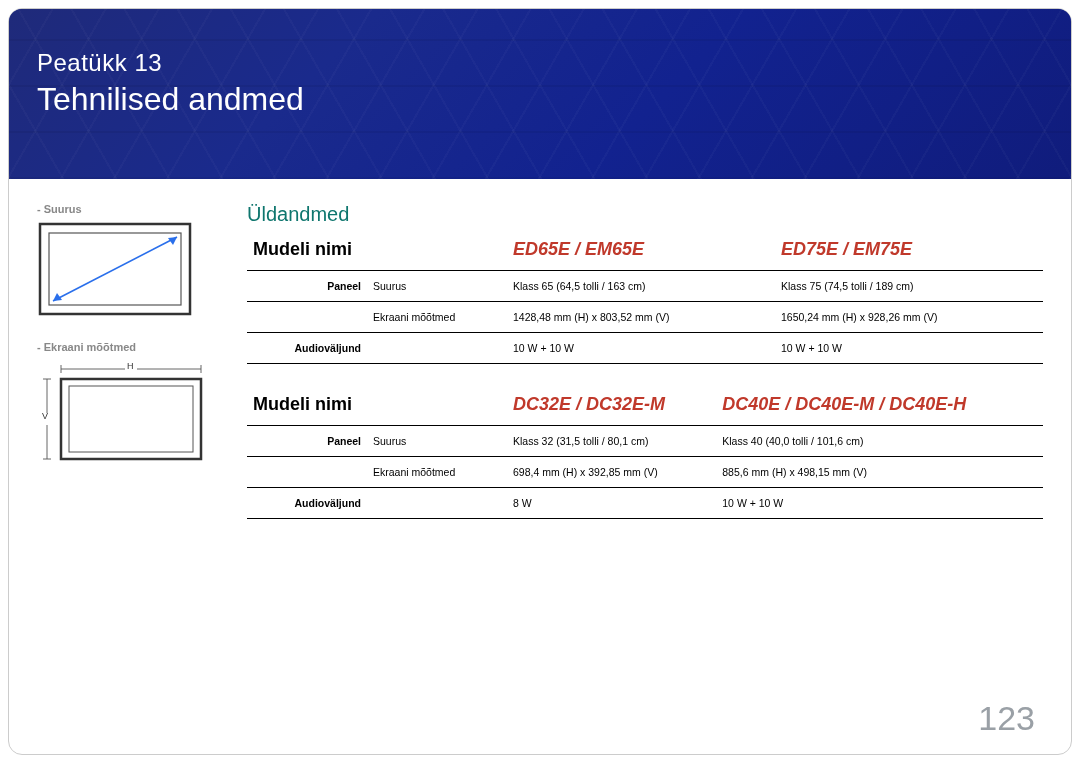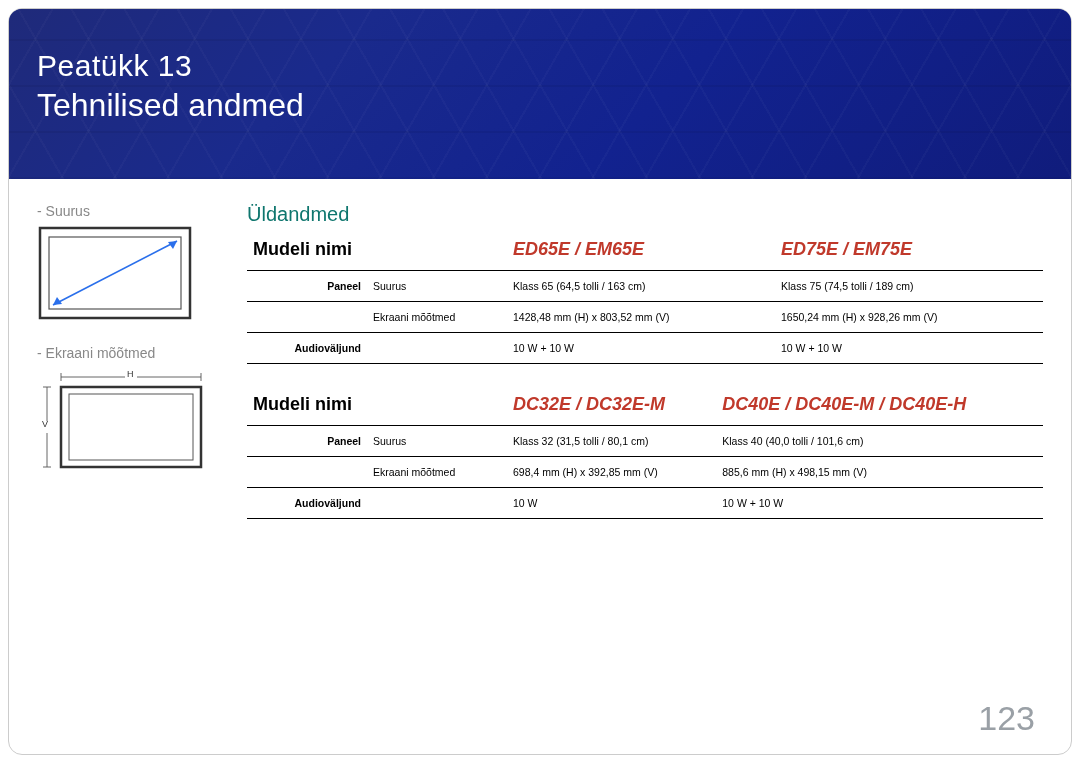--- a/index.html
+++ b/index.html
@@ -36,42 +36,43 @@
     opacity: 0.7;
   }
   .header-text {
     position: absolute;
     left: 28px;
     top: 40px;
     color: #fff;
     font-weight: 300;
   }
   .chapter {
-    font-size: 30px;
+    font-size: 24px;
     letter-spacing: 0.5px;
     margin-bottom: 4px;
   }
   .chapter-title {
     font-size: 32px;
     font-weight: 400;
   }
   .content {
     display: flex;
     padding: 24px 28px 0 28px;
   }
   .sidebar {
     width: 190px;
     flex-shrink: 0;
     font-size: 9px;
     color: #555;
   }
   .caption {
-    font-size: 14px;
+    font-size: 11px;
     color: #888;
     margin-bottom: 6px;
+    font-weight: bold;
   }
   .diag-box {
     margin-bottom: 22px;
   }
   .diag-svg {
     display: block;
   }
   .main {
     flex: 1;
     padding-left: 20px;
@@ -236,21 +237,21 @@
           </tr>
           <tr>
             <td class="label"></td>
             <td class="sublabel">Ekraani mõõtmed</td>
             <td>698,4 mm (H) x 392,85 mm (V)</td>
             <td>885,6 mm (H) x 498,15 mm (V)</td>
           </tr>
           <tr>
             <td class="label">Audioväljund</td>
             <td class="sublabel"></td>
-            <td>10 W</td>
+            <td>8 W</td>
             <td>10 W + 10 W</td>
           </tr>
         </tbody>
       </table>
 
     </div>
   </div>
 
   <div class="page-number">123</div>
 </div>

